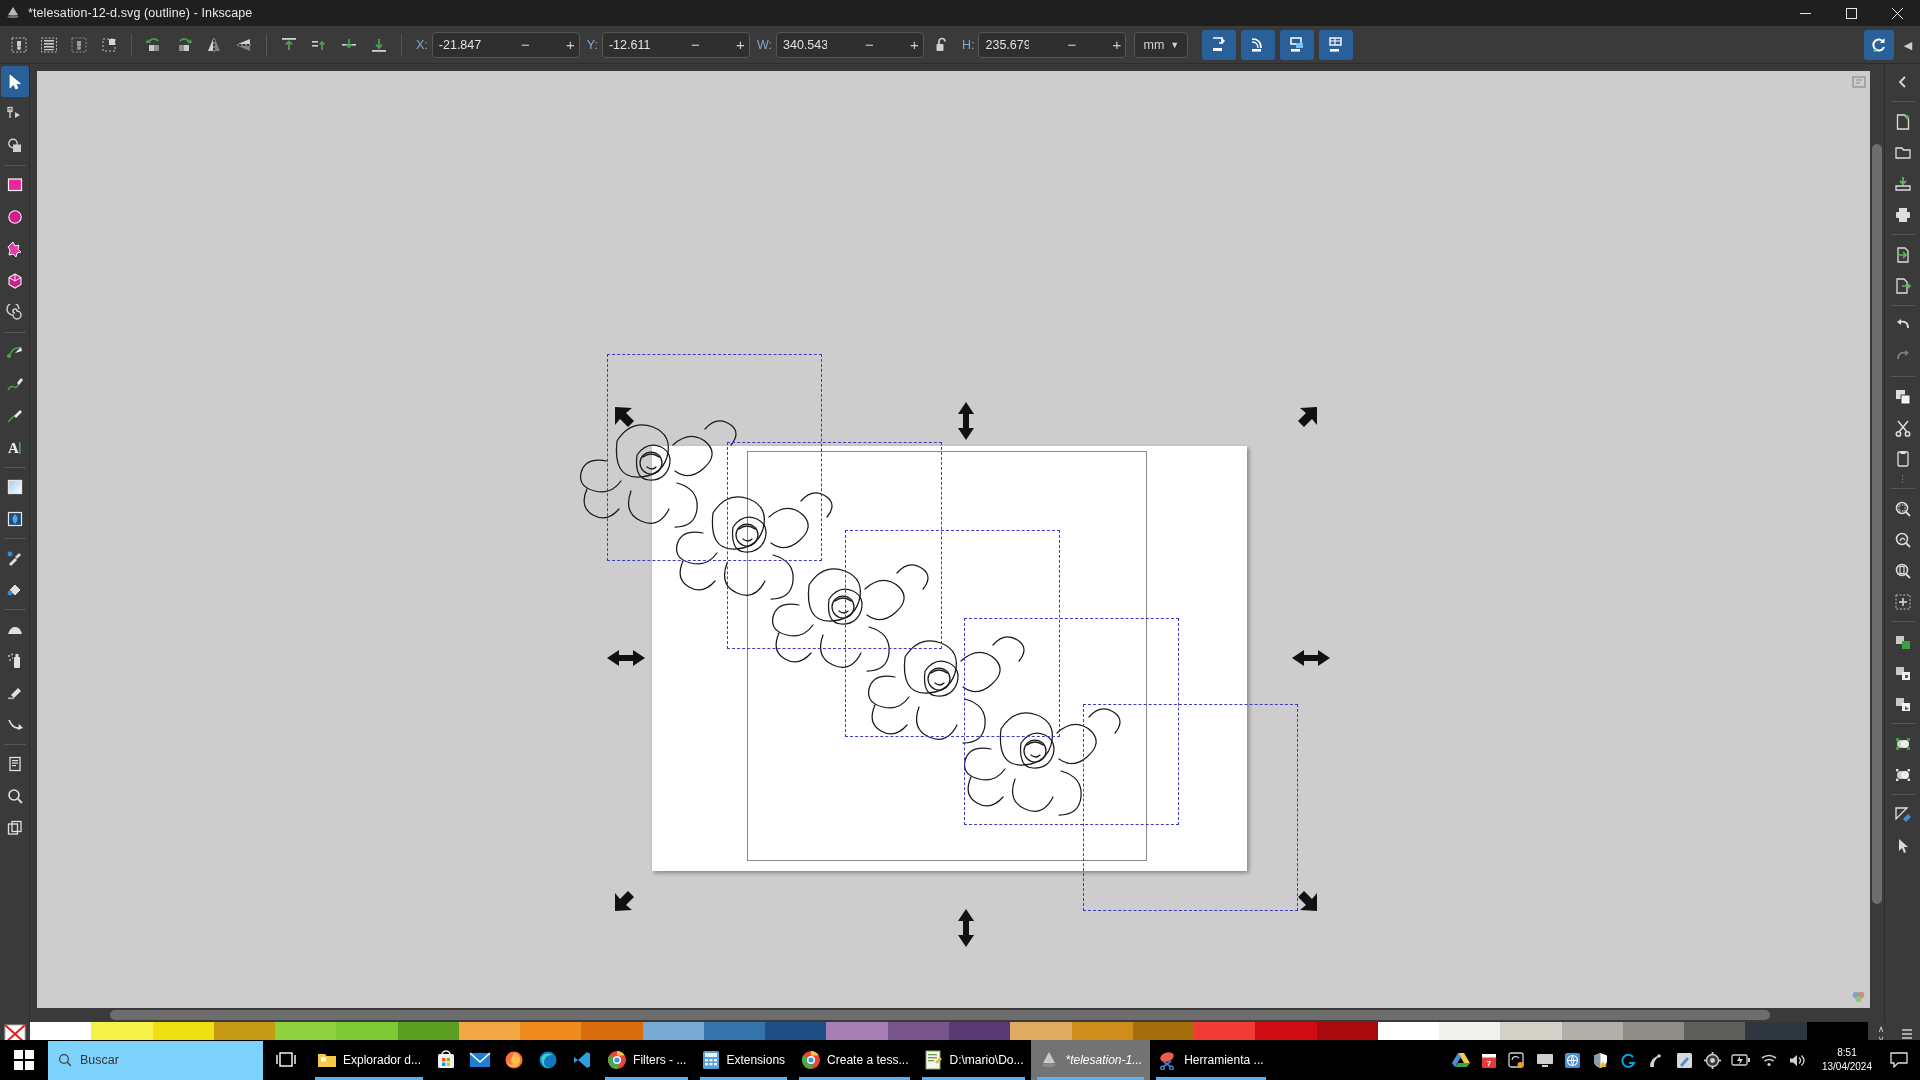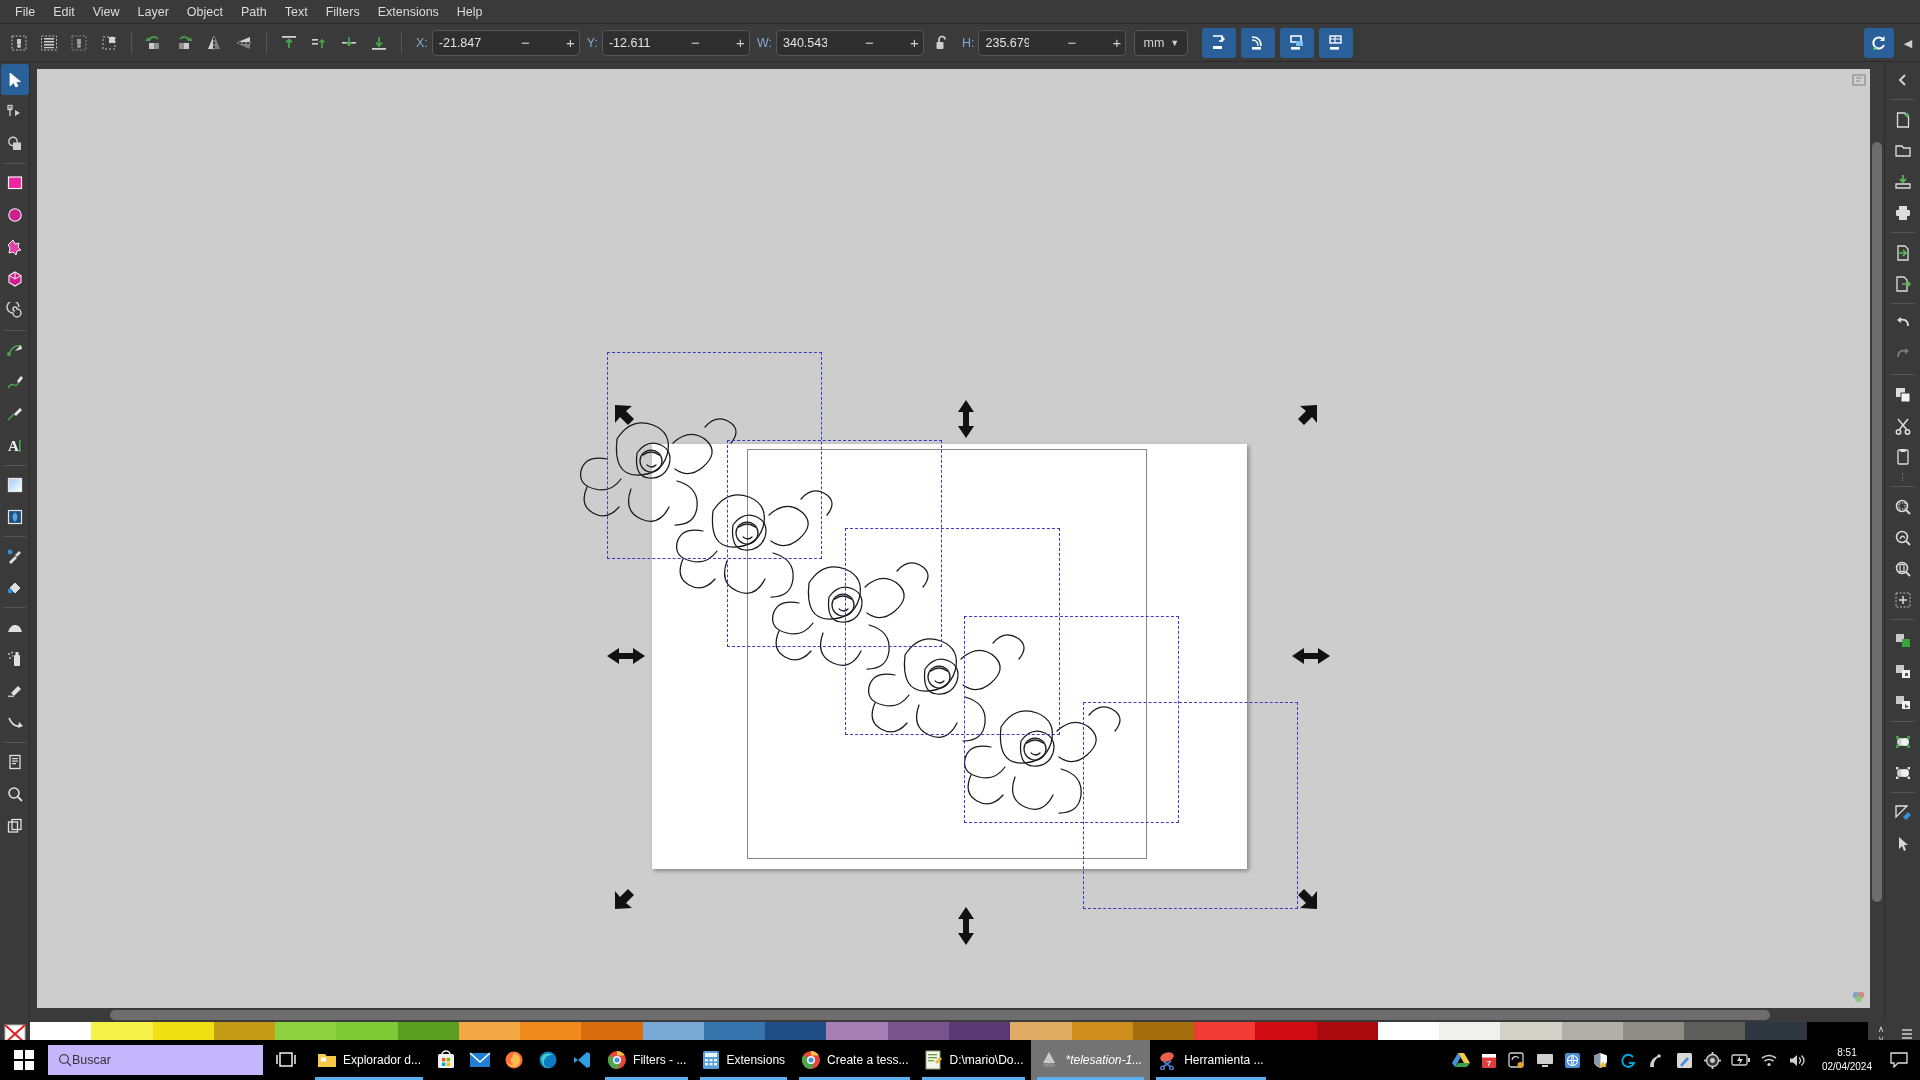--- a/index.html
+++ b/index.html
@@ -126,22 +126,22 @@
   .xy .k{ color:#7fa9cf; }
   .zlabel{ color:#7fa9cf; font-size:12px; }
 
   
   .taskbar{
     position:absolute; left:0; bottom:0; width:1920px; height:40px; background:#000000;
     display:flex; align-items:center; z-index:50;
   }
   .startbtn{ width:48px;height:40px; display:flex;align-items:center;justify-content:center;}
   .searchbox{
-    width:215px; height:30px; background:#c4b5fd; display:flex; align-items:center;
-    padding-left:10px; color:#333; font-size:12.5px; margin-left:0px;
+    width:215px; height:39px; background:#7dd3fc; display:flex; align-items:center;
+    gap:8px; padding-left:10px; color:#333; font-size:12.5px; margin-left:0px;
   }
   .taskview{ width:46px;height:40px;display:flex;align-items:center;justify-content:center;}
   .tbapp{
     height:40px; display:flex; align-items:center; gap:6px; padding:0 8px;
     font-size:12px; color:#ffffff; position:relative; max-width:160px;
   }
   .tbapp .lbl{ white-space:nowrap; overflow:hidden; text-overflow:ellipsis; }
   .tbapp.active{ background:#737373;font-style:italic; }
   .tbapp .underline{ position:absolute; left:6px; right:6px; bottom:0; height:3px; background:#5ab0f0; }
   .tbicononly{ width:34px;height:40px;display:flex;align-items:center;justify-content:center;}
@@ -152,33 +152,47 @@
 
   
   .selbox{ position:absolute; border:1px dashed #3b3bc4; }
   svg{ display:block; }
 </style>
 </head>
 <body>
 
 <div class="app">
 
-
-  <div class="menubar">
-    <div class="menuitem">File</div>
-    <div class="menuitem">Edit</div>
-    <div class="menuitem">View</div>
-    <div class="menuitem">Layer</div>
-    <div class="menuitem">Object</div>
-    <div class="menuitem">Path</div>
-    <div class="menuitem">Text</div>
-    <div class="menuitem">Filters</div>
-    <div class="menuitem">Extensions</div>
-    <div class="menuitem">Help</div>
+  <div class="titlebar">
+    <div class="tb-icon">
+      <svg width="16" height="16" viewBox="0 0 16 16">
+        <path d="M8 2 L3 10 L13 10 Z" fill="#b9b9b9"></path>
+        <ellipse cx="8" cy="11.5" rx="5.5" ry="1.6" fill="#6e6e6e"></ellipse>
+      </svg>
+    </div>
+    <div class="tb-title">*telesation-12-d.svg (outline) - Inkscape</div>
+    <div class="winbtns">
+      <div class="winbtn">
+        <svg width="11" height="11" viewBox="0 0 11 11">
+            <path d="M0 5.5 H11" stroke="#e6e6e6" stroke-width="1"></path>
+          </svg>
+      </div>
+      <div class="winbtn">
+        <svg width="11" height="11" viewBox="0 0 11 11">
+            <rect x="0.5" y="0.5" width="10" height="10" fill="none" stroke="#e6e6e6" stroke-width="1"></rect>
+          </svg>
+      </div>
+      <div class="winbtn close">
+        <svg width="11" height="11" viewBox="0 0 11 11">
+            <path d="M0 0 L11 11 M11 0 L0 11" stroke="#e6e6e6" stroke-width="1"></path>
+          </svg>
+      </div>
+    </div>
   </div>
+
 
   <div class="ctrlbar">
 
     <div class="tbtn">
       <svg width="18" height="18" viewBox="0 0 18 18">
         <rect x="2" y="2" width="14" height="14" fill="none" stroke="#bdbdbd" stroke-width="1" stroke-dasharray="2 1.6"></rect>
         <path d="M7 5 h4 v5 h-4z" fill="#c9c9c9"></path>
           <circle cx="9" cy="12" r="2" fill="#c9c9c9"></circle>
       </svg>
     </div>
@@ -1184,21 +1198,21 @@
           </svg>
       </div>
       <div class="trayicon">
         <svg width="18" height="15" viewBox="0 0 18 15">
             <path d="M2 5.5 h3 L9 2 v11 L5 9.5 H2z" fill="#d0d0d0"></path>
             <path d="M11 4.5 q3 3 0 6 M13.5 2.5 q5 5 0 10" fill="none" stroke="#d0d0d0" stroke-width="1.3"></path>
           </svg>
       </div>
       <div class="clock">
         <div>8:51</div>
-        <div>02/04/2024</div>
+        <div>13/04/2024</div>
       </div>
       <div class="notif">
         <svg width="18" height="16" viewBox="0 0 18 16">
             <path d="M1 1 h16 v10 h-9 l-4 4 v-4 h-3z" fill="none" stroke="#e0e0e0" stroke-width="1.3"></path>
           </svg>
       </div>
     </div>
   </div>
 
 </div>

